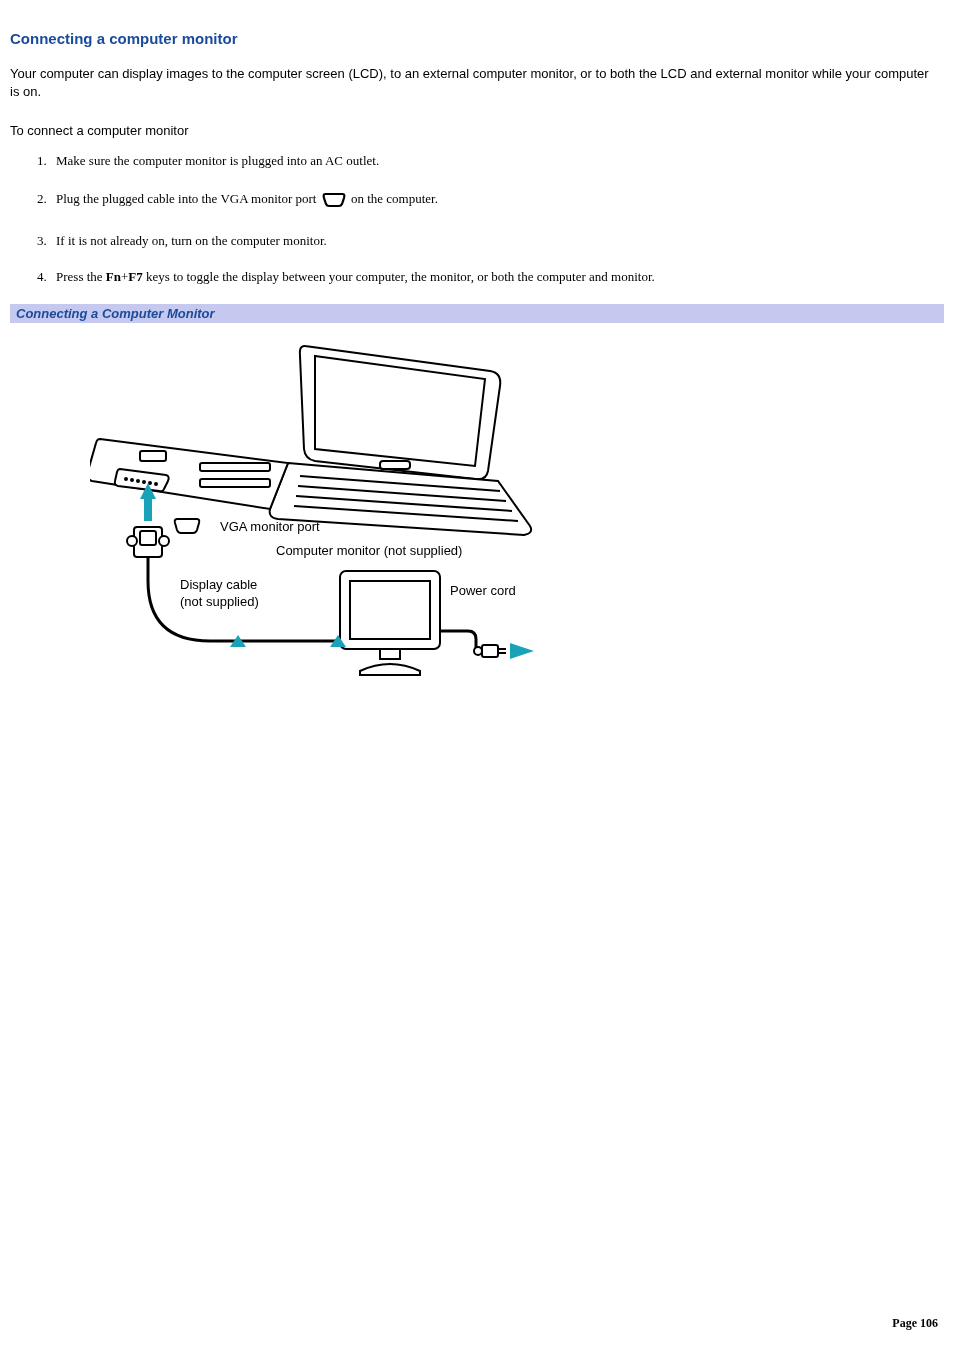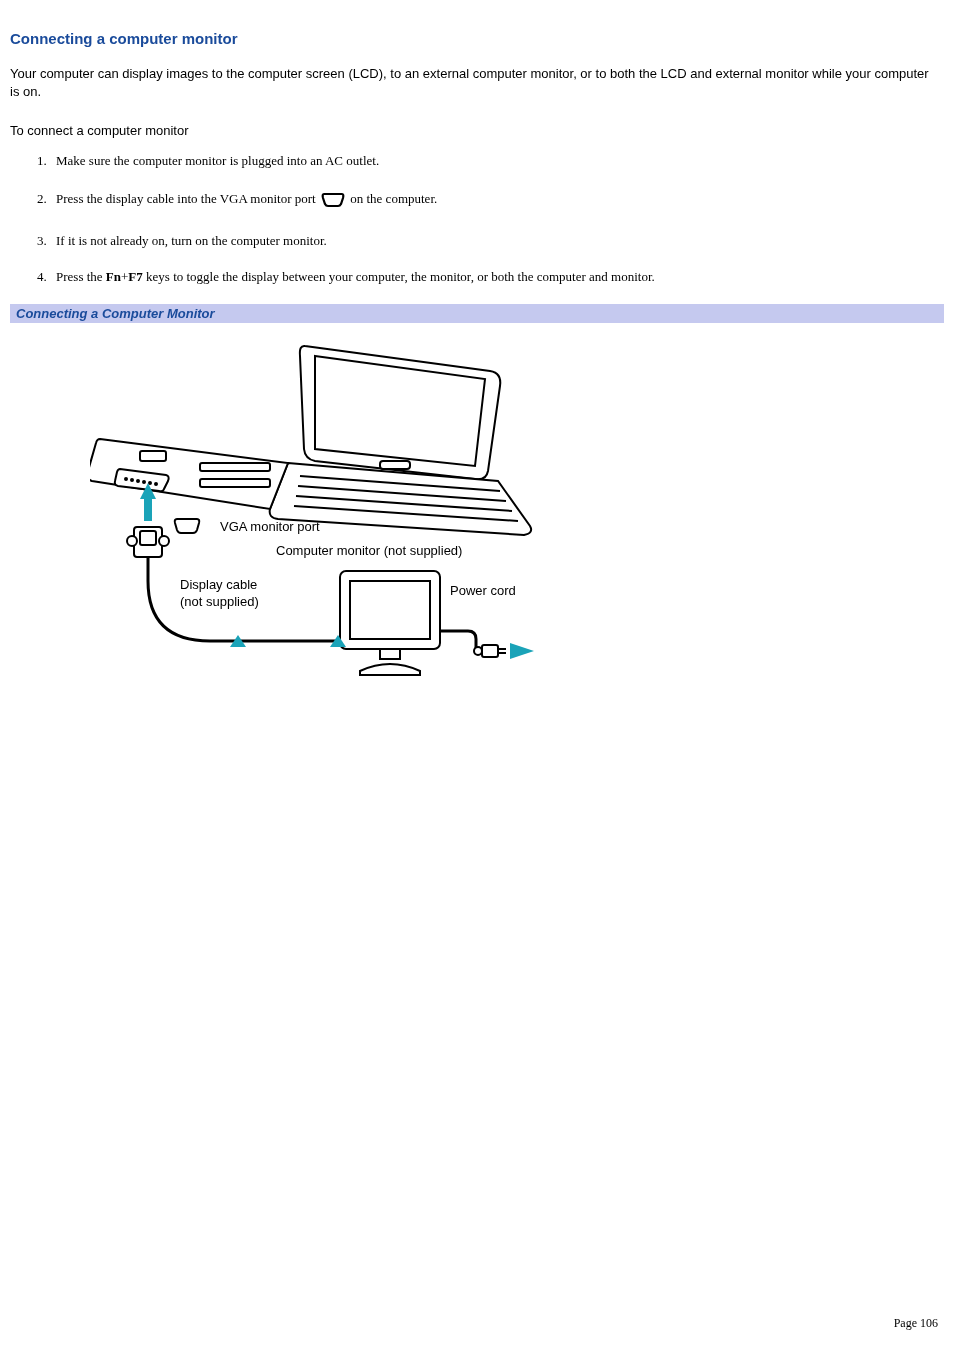--- a/index.html
+++ b/index.html
@@ -60,39 +60,39 @@
       font-family: Verdana, Geneva, sans-serif;
       font-size: 13px;
       fill: #000;
     }
     .page-footer {
       position: absolute;
       bottom: 20px;
       right: 16px;
       font-family: "Times New Roman", serif;
       font-size: 12px;
-      font-weight: normal;
+      font-weight: bold;
       margin-left: 48px;
     }
   </style>
 </head>
 <body>
 
 <h1 class="page-title">Connecting a computer monitor</h1>
 
 <p class="body-text">Your computer can display images to the computer screen (LCD), to an external computer monitor, or to both the LCD and external monitor while your computer is on.</p>
 
 <p class="subhead">To connect a computer monitor</p>
 
 <ol class="steps">
   <li>
     <span>Make sure the computer monitor is plugged into an AC outlet.</span>
   </li>
   <li>
-    <span>Press the display cable into the VGA monitor port </span>
+    <span>Plug the plugged cable into the VGA monitor port </span>
     <span class="inline-icon">
       <svg width="24" height="20" viewBox="0 0 24 20">
         <path d="M3 5 H21 Q23 5 22 9 L20 15 Q19 17 17 17 H7 Q5 17 4 15 L2 9 Q1 5 3 5 Z" fill="none" stroke="#000" stroke-width="2.2"></path>
       </svg>
     </span>
     <span> on the computer.</span>
   </li>
   <li>
     <span>If it is not already on, turn on the computer monitor.</span>
   </li>

